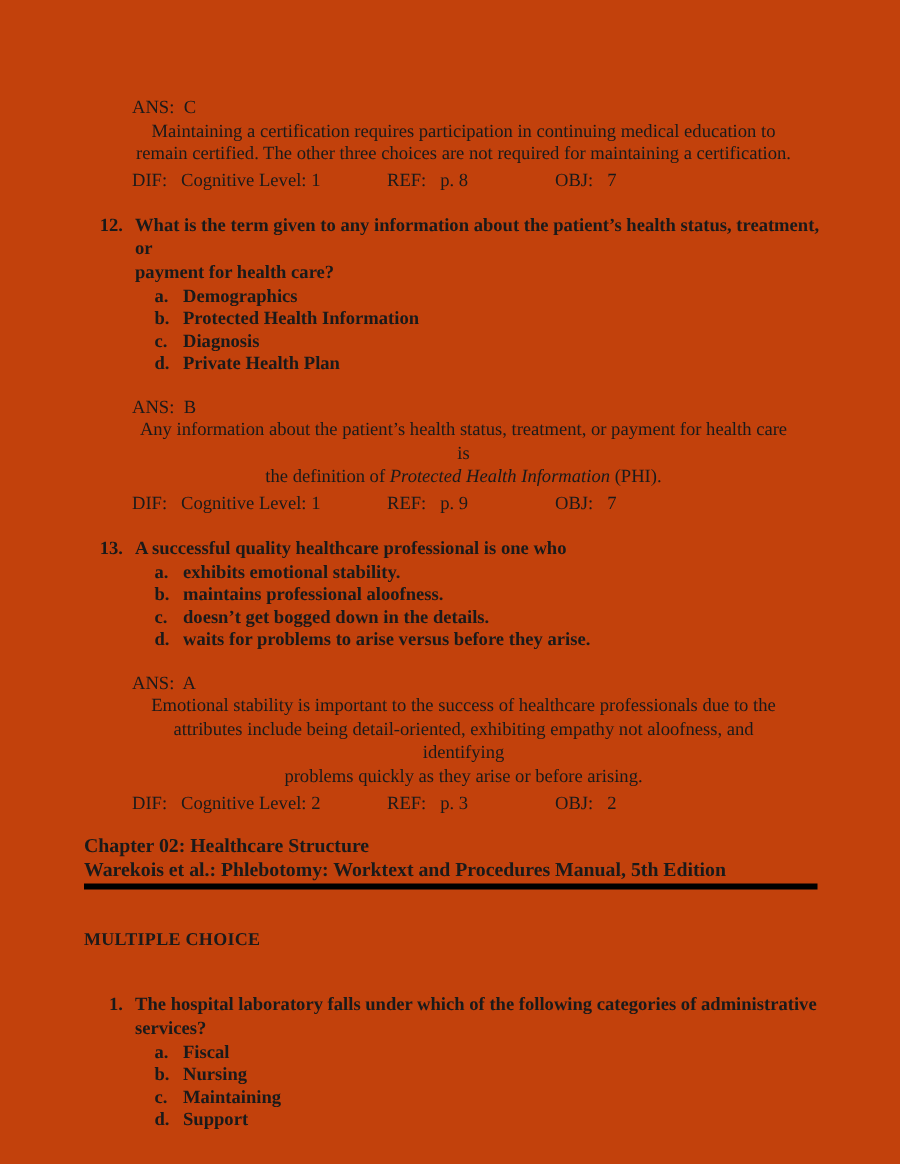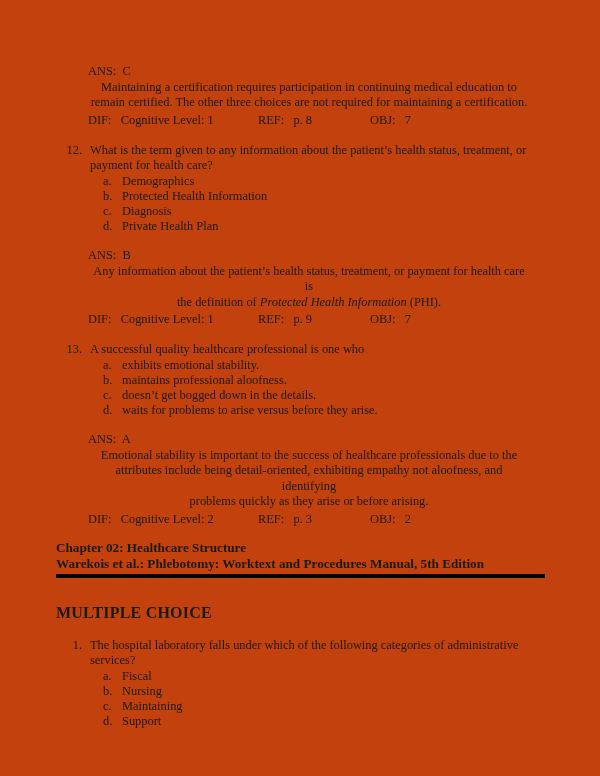--- a/index.html
+++ b/index.html
@@ -51,21 +51,22 @@
     margin-top: 2px;
     margin-bottom: 14px;
   }
   .difrow .c-dif { position: absolute; left: 0; white-space: pre; }
   .difrow .c-ref { position: absolute; left: 170px; white-space: pre; }
   .difrow .c-obj { position: absolute; left: 282px; white-space: pre; }
 
   
   .question {
     position: relative;
-    margin-top: 0;
+    margin-top: 12px;
+    font-weight: bold;
   }
   .q-head {
     position: relative;
     padding-left: 34px;
     font-size: 12.4px;
     line-height: 15.6px;
     width: 456px;
   }
   .q-num {
     position: absolute;
@@ -106,21 +107,21 @@
   .chapter-head div { white-space: nowrap; }
   .rule {
     width: 489px;
     height: 4px;
     background: #000000;
     margin-top: 1px;
   }
 
   .section-head {
     font-weight: bold;
-    font-size: 16px;
+    font-size: 12px;
     letter-spacing: 0.2px;
     margin-top: 26px;
   }
   .sp-14 { height: 14px; }
   .sp-16 { height: 16px; }
 </style>
 </head>
 <body>
 
 <div class="page">

